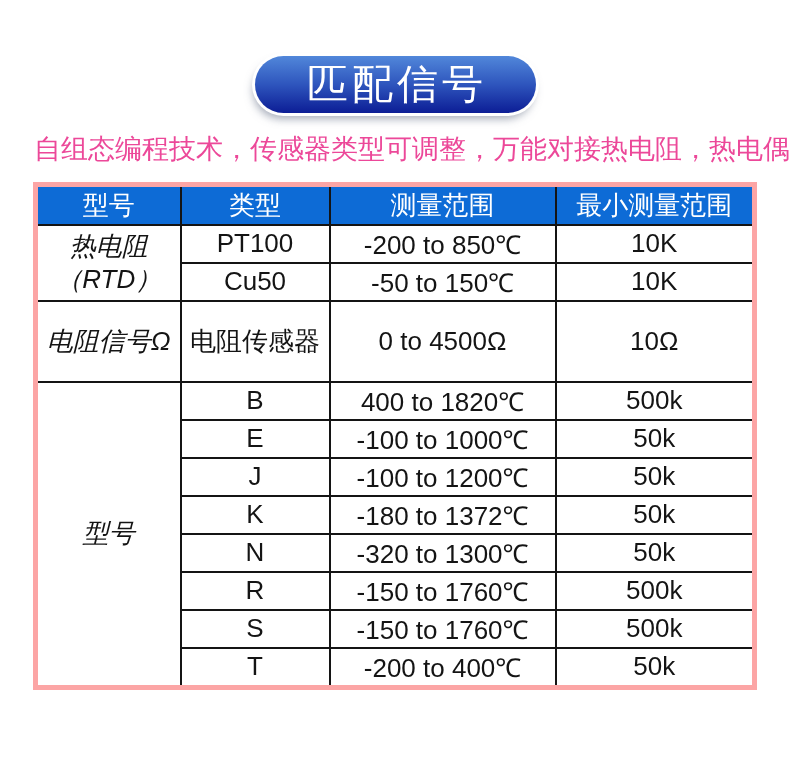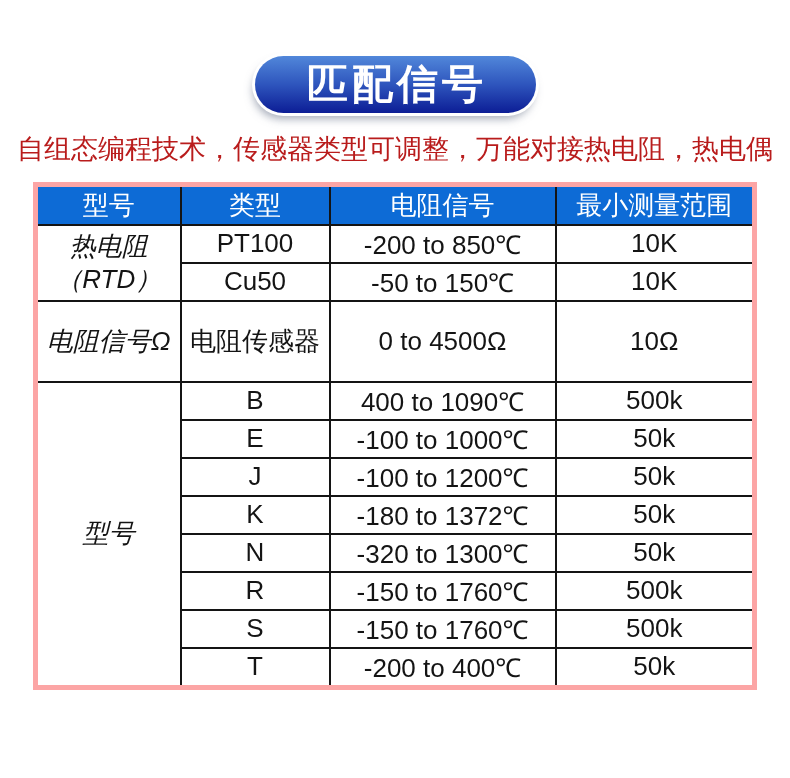--- a/index.html
+++ b/index.html
@@ -20,33 +20,33 @@
     border-radius: 32px;
     display: flex;
     align-items: center;
     justify-content: center;
     background: linear-gradient(180deg, #5187da 0%, #2e55bd 50%, #0c1d95 100%);
     box-shadow: 0 0 0 3px #ffffff, -2px 6px 9px rgba(95,105,130,0.55);
   }
   .pill-text {
     color: #ffffff;
     font-size: 41px;
-    font-weight: 700;
+    font-weight: 400;
     letter-spacing: 4px;
     line-height: 1;
     padding-left: 4px; 
   }
   
   .subtitle {
     margin-top: 18px;
-    text-align: center;
+    text-align: right;
     font-size: 27px;
     line-height: 37px;
     font-weight: 500;
-    color: #b91c1c;
+    color: #ec4899;
   }
   
   table.spec {
     width: 719px;
     margin: 14px auto 0;
     border-collapse: collapse;
     table-layout: fixed;
     border: 5px solid #fca5a5;
     padding-left: 12px;
   }
@@ -90,21 +90,21 @@
     <colgroup>
       <col style="width:145px">
       <col style="width:149px">
       <col style="width:226px">
       <col style="width:199px">
     </colgroup>
     <thead>
       <tr>
         <th>型号</th>
         <th>类型</th>
-        <th>电阻信号</th>
+        <th>测量范围</th>
         <th>最小测量范围</th>
       </tr>
     </thead>
     <tbody>
 
       <tr>
         <td rowspan="2">
           <span class="model-line">热电阻</span>
           <span class="model-line">（RTD）</span>
         </td>
@@ -125,21 +125,21 @@
         <td>电阻传感器</td>
         <td>0 to 4500Ω</td>
         <td>10Ω</td>
       </tr>
 
       <tr>
         <td rowspan="8">
           <span class="model-line">型号</span>
         </td>
         <td>B</td>
-        <td>400 to 1090℃</td>
+        <td>400 to 1820℃</td>
         <td>500k</td>
       </tr>
       <tr>
         <td>E</td>
         <td>-100 to 1000℃</td>
         <td>50k</td>
       </tr>
       <tr>
         <td>J</td>
         <td>-100 to 1200℃</td>

